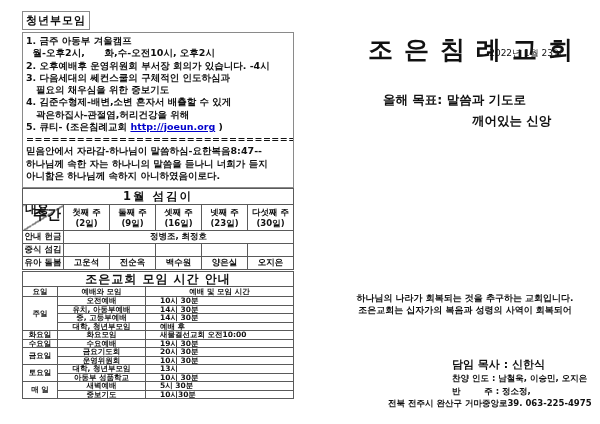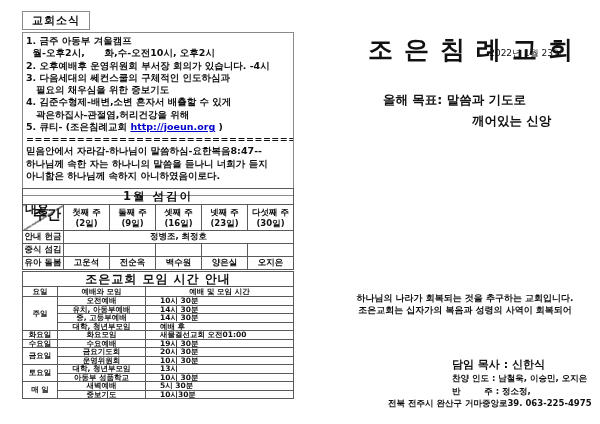--- a/index.html
+++ b/index.html
@@ -11,21 +11,21 @@
   .page{position:absolute;inset:0;background:#fff;}
 
   
   .notice-title-box{
     position:absolute;left:22px;top:11px;width:66px;height:17px;
     border:1px solid #8a8a8a;display:flex;align-items:center;justify-content:center;
     font-size:11px;font-weight:bold;letter-spacing:1px;
   }
   .notice-box{
     position:absolute;left:22px;top:32px;width:267px;height:148px;
-    border:1px solid #8a8a8a;padding:2px 0 12px 3px;overflow:hidden;
+    border:1px solid #8a8a8a;padding:2px 0 4px 3px;overflow:hidden;
     font-size:9.5px;font-weight:bold;line-height:12.3px;
   }
   .nline{white-space:pre;}
   .url{color:#0000cc;text-decoration:underline;cursor:pointer;}
   .sep{letter-spacing:0.5px;overflow:hidden;height:12px;}
 
   
   table{border-collapse:collapse;table-layout:fixed;}
   .serving{
     position:absolute;left:22px;top:188px;width:271px;
@@ -69,21 +69,21 @@
   .f-praise{position:absolute;left:452px;top:373px;font-size:8.5px;font-weight:bold;white-space:pre;}
   .f-accomp{position:absolute;left:452px;top:386px;font-size:8.5px;font-weight:bold;white-space:pre;}
   .f-addr{position:absolute;left:388px;top:398px;font-size:8.5px;font-weight:bold;}
 </style>
 </head>
 <body>
 
 <div class="page">
 
   <div class="notice-title-box">
-    <span>교회소식</span>
+    <span>청년부모임</span>
   </div>
 
   <div class="notice-box">
     <div class="nline">1. 금주 아동부 겨울캠프</div>
     <div class="nline">  월-오후2시,      화,수-오전10시, 오후2시</div>
     <div class="nline">2. 오후예배후 운영위원회 부서장 회의가 있습니다. -4시</div>
     <div class="nline">3. 다음세대의 쎄컨스쿨의 구체적인 인도하심과</div>
     <div class="nline">   필요의 채우심을 위한 중보기도</div>
     <div class="nline">4. 김준수형제-배변,소변 혼자서 배출할 수 있게</div>
     <div class="nline">   곽은하집사-관절염,허리건강을 위해</div>
@@ -184,21 +184,21 @@
       <td>중, 고등부예배</td>
       <td class="mtime">14시 30분</td>
     </tr>
     <tr>
       <td>대학, 청년부모임</td>
       <td class="mtime">예배 후</td>
     </tr>
     <tr>
       <td>화요일</td>
       <td>화요모임</td>
-      <td class="mtime">새물결선교회 오전01:00</td>
+      <td class="mtime">새물결선교회 오전10:00</td>
     </tr>
     <tr>
       <td>수요일</td>
       <td>수요예배</td>
       <td class="mtime">19시 30분</td>
     </tr>
     <tr>
       <td rowspan="2">금요일</td>
       <td>금요기도회</td>
       <td class="mtime">20시 30분</td>

